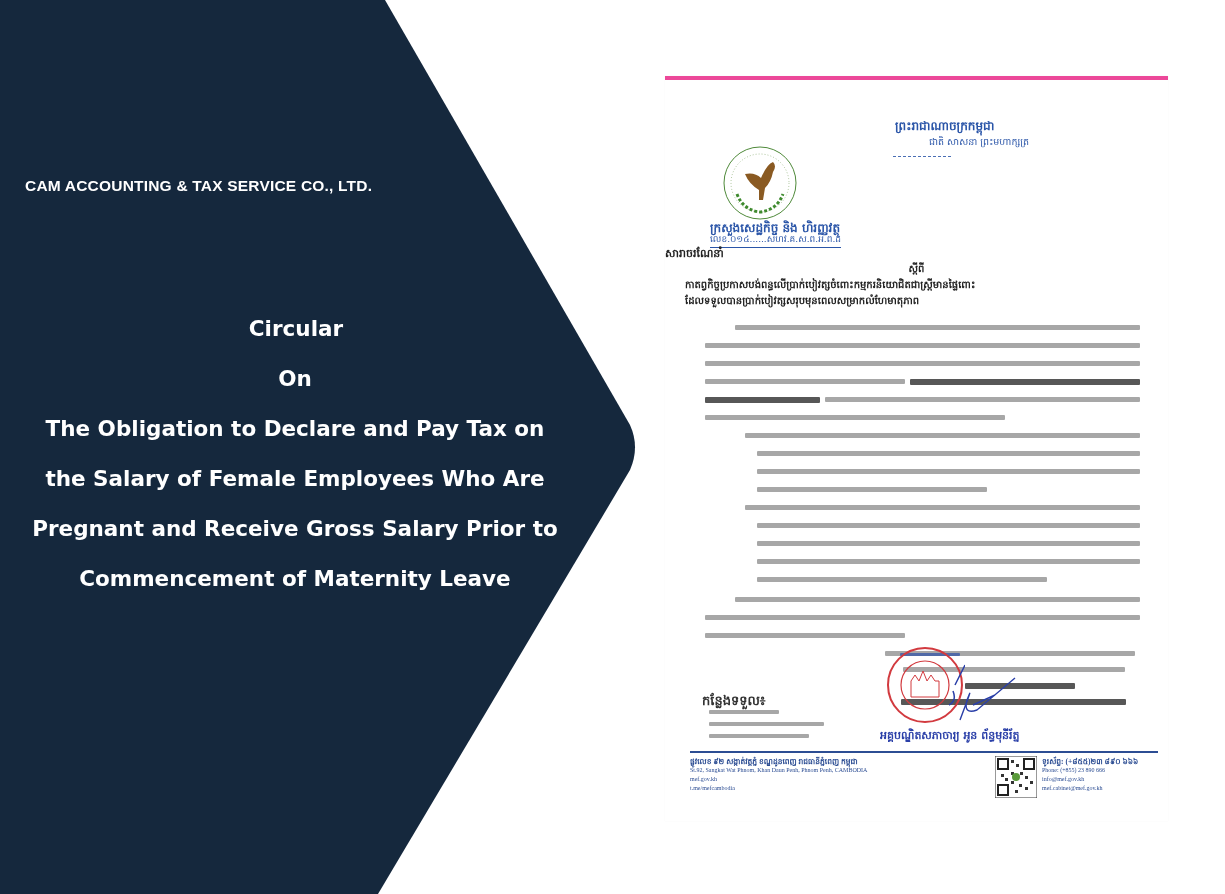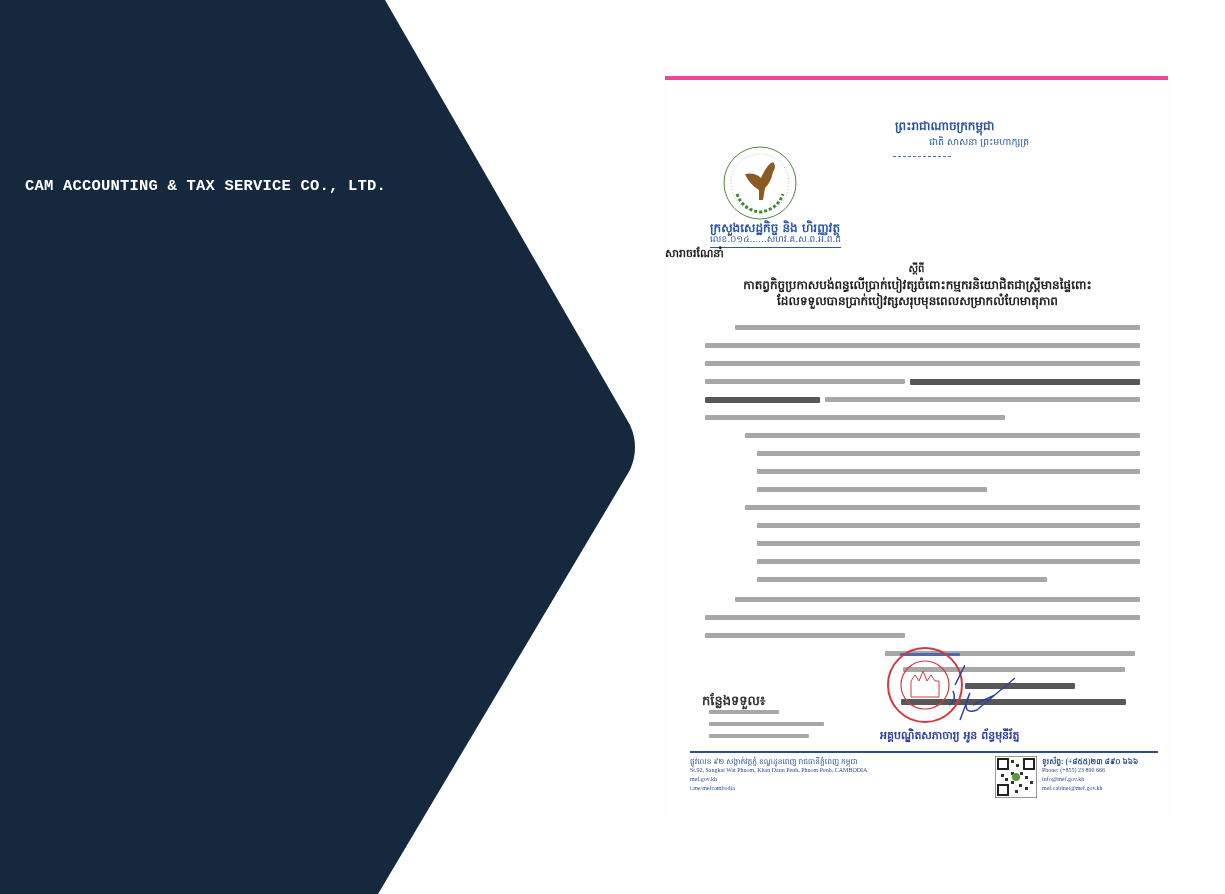--- a/index.html
+++ b/index.html
@@ -16,21 +16,21 @@
   .logo { position: absolute; left: 36px; top: 32px; width: 340px; height: 140px; }
   .logo-mark { position: absolute; left: 0; top: 0; }
   .logo-word1, .logo-word2 {
     position: absolute; left: 86px; font-family: "DejaVu Sans", sans-serif;
     font-weight: bold; font-size: 43px; letter-spacing: 0.5px; line-height: 1;
   }
   .logo-word1 { top: 30px; color: #1e9ad6; }
   .logo-word2 { top: 73px; color: #3bbcc8; }
   .tagline {
     position: absolute; left: 25px; top: 177px; color: #ffffff;
-    font-family: Liberation Mono, monospace; font-weight: bold; font-size: 15.5px;
+    font-family: Liberation Sans, sans-serif; font-weight: bold; font-size: 15.5px;
     letter-spacing: 0.2px; white-space: nowrap; text-align: center;
   }
 
   
   .title-block {
     position: absolute; left: 0; top: 304px; width: 590px;
     color: #ffffff; text-align: center;
     font-family: "DejaVu Sans", sans-serif; font-weight: bold;
     font-size: 21.5px; line-height: 50px;
   }
@@ -69,22 +69,22 @@
   }
   .doc-circular-title {
     position: absolute; left: 0; width: 100%; text-align: left; top: 166px;
     color: #222; font-size: 11px; font-weight: bold;
   }
   .doc-on {
     position: absolute; left: 0; width: 100%; text-align: center; top: 182px;
     color: #222; font-size: 10px; font-weight: bold;
   }
   .doc-subject {
-    position: absolute; left: 20px; width: 465px; top: 197px; text-align: center;
-    color: #222; font-size: 12px; font-weight: bold; line-height: 16px;
+    position: absolute; left: 20px; width: 465px; top: 197px; text-align: left;
+    color: #222; font-size: 10px; font-weight: bold; line-height: 16px;
   }
 
   .lines { position: absolute; left: 0; top: 0; width: 100%; height: 100%; }
   .ln { position: absolute; height: 5px; background: #8a8a8a; border-radius: 1px; opacity: 0.75; }
   .ln.bold { background: #3a3a3a; height: 6px; opacity: 0.85; }
   .ln.blue { background: #3c5ba8; opacity: 0.8; }
 
   .stamp {
     position: absolute; left: 220px; top: 565px; width: 80px; height: 80px;
   }
@@ -97,38 +97,46 @@
     font-size: 13px; font-weight: bold;
   }
   .doc-footer-rule {
     position: absolute; left: 25px; right: 10px; top: 671px; height: 2px;
     background: #2c4d93;
   }
   .footer-addr {
     position: absolute; left: 25px; top: 677px; color: #2c4d93; font-size: 6px;
     line-height: 9px; font-family: "Liberation Serif", serif;
   }
-  .footer-addr .kh-line { font-size: 7.5px; color: #2c4d93; font-weight: normal; }
+  .footer-addr .kh-line { font-size: 7.5px; color: #2c4d93; font-weight: bold; }
   .qr { position: absolute; left: 330px; top: 676px; width: 42px; height: 42px; }
   .footer-contact {
     position: absolute; left: 377px; top: 677px; color: #2c4d93; font-size: 6px;
     line-height: 9px; font-family: "Liberation Serif", serif;
   }
   .footer-contact .kh-line { font-size: 7.5px; font-weight: bold; }
 </style>
 </head>
 <body>
 
 <div class="panel">
   <svg width="650" height="894" viewBox="0 0 650 894">
     <path d="M0 0 L385 0 L630 425 Q640 447 630 470 L378 894 L0 894 Z" fill="#15283d"></path>
   </svg>
 
   <div class="tagline">CAM ACCOUNTING &amp; TAX SERVICE CO., LTD.</div>
 
+  <div class="title-block">
+    <div style="padding-left:2px">Circular</div>
+    <div>On</div>
+    <div>The Obligation to Declare and Pay Tax on</div>
+    <div>the Salary of Female Employees Who Are</div>
+    <div>Pregnant and Receive Gross Salary Prior to</div>
+    <div>Commencement of Maternity Leave</div>
+  </div>
 </div>
 
 <div class="doc">
   <div class="doc-kingdom kh">ព្រះរាជាណាចក្រកម្ពុជា</div>
   <div class="doc-motto kh">ជាតិ  សាសនា  ព្រះមហាក្សត្រ</div>
   <div class="doc-ornament"></div>
 
   <svg class="seal" viewBox="0 0 78 78">
     <circle cx="39" cy="39" r="36" fill="none" stroke="#4f8a3a" stroke-width="1"></circle>
     <path d="M16 50 Q22 66 39 68 Q56 66 62 50" fill="none" stroke="#3f8a2f" stroke-width="3" stroke-dasharray="3 2"></path>

